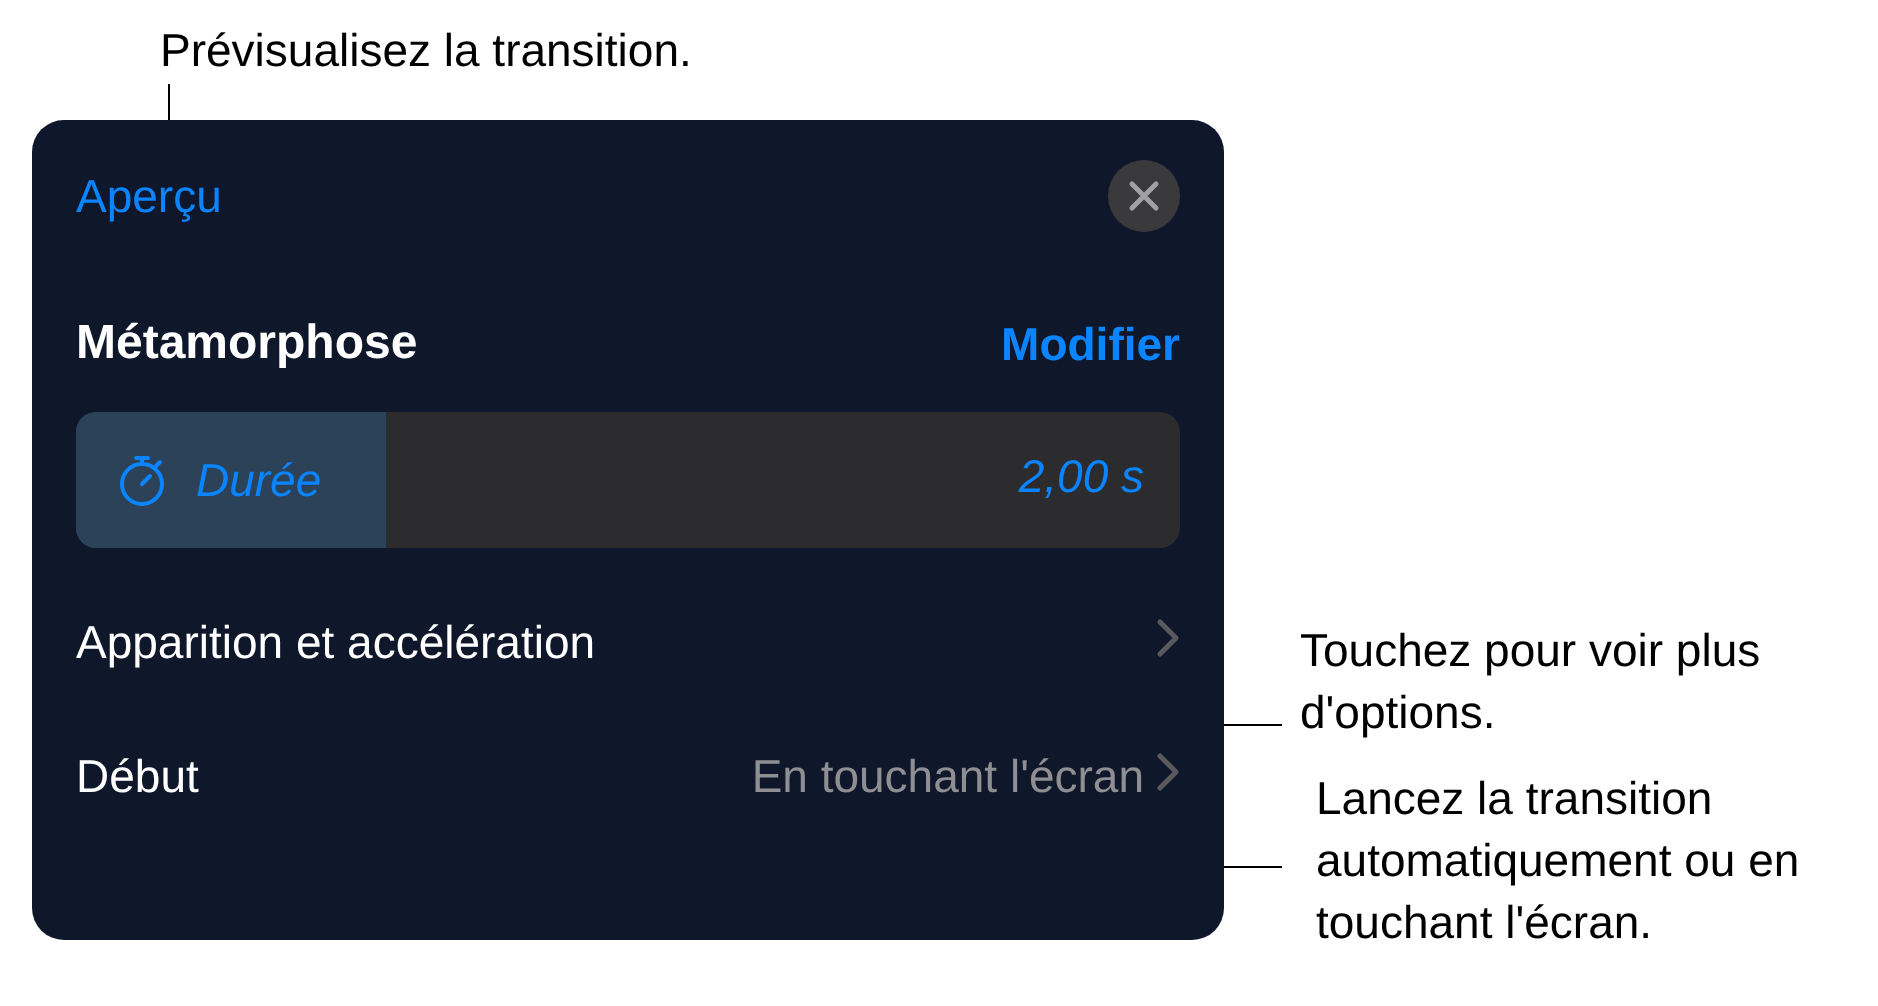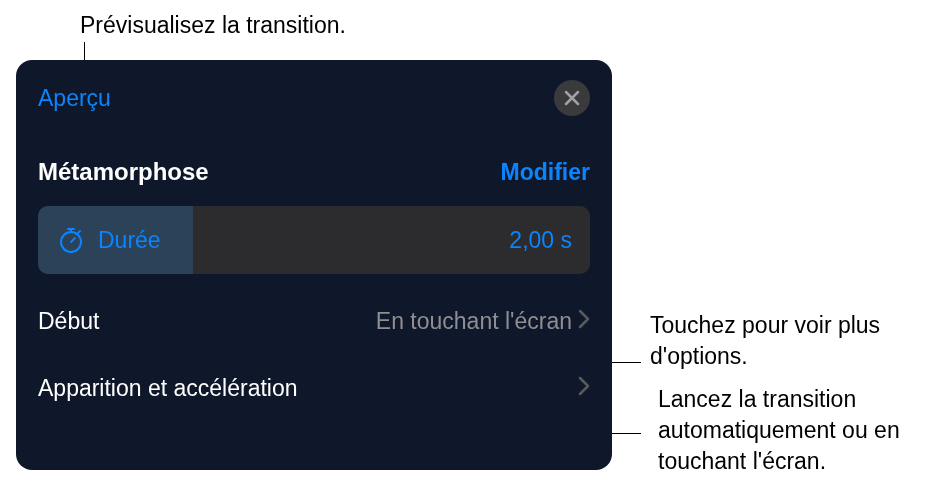--- a/index.html
+++ b/index.html
@@ -89,24 +89,24 @@
       left: 0;
       top: 0;
       bottom: 0;
       width: 28%;
       background: #2b4258;
     }
     .duration-content {
       position: relative;
       z-index: 1;
       display: flex;
-      align-items: center;
       width: 100%;
       padding: 0 18px;
       justify-content: space-between;
+      font-style: italic;
     }
     .duration-left {
       display: flex;
       align-items: center;
       gap: 12px;
     }
     .duration-label {
       color: #0a84ff;
       font-size: 23px;
       font-weight: 400;
@@ -226,33 +226,33 @@
           <line x1="22" y1="8" x2="24" y2="6" stroke="#0a84ff" stroke-width="2" stroke-linecap="round"></line>
           <line x1="15" y1="17" x2="19" y2="13" stroke="#0a84ff" stroke-width="2" stroke-linecap="round"></line>
         </svg>
         <span class="duration-label">Durée</span>
       </div>
       <span class="duration-value">2,00 s</span>
     </div>
   </div>
 
   <div class="list-row">
+    <span class="list-label">Apparition et accélération</span>
+    <span class="chevron">
+      <svg width="12" height="20" viewBox="0 0 12 20">
+        <path d="M2 2 L10 10 L2 18" fill="none" stroke="#5a5a5e" stroke-width="2.5" stroke-linecap="round" stroke-linejoin="round"></path>
+      </svg>
+    </span>
+  </div>
+
+  <div class="list-row">
     <span class="list-label">Début</span>
     <span class="list-value">
       <span>En touchant l'écran</span>
       <span class="chevron">
         <svg width="12" height="20" viewBox="0 0 12 20">
           <path d="M2 2 L10 10 L2 18" fill="none" stroke="#5a5a5e" stroke-width="2.5" stroke-linecap="round" stroke-linejoin="round"></path>
         </svg>
       </span>
     </span>
   </div>
 
-  <div class="list-row">
-    <span class="list-label">Apparition et accélération</span>
-    <span class="chevron">
-      <svg width="12" height="20" viewBox="0 0 12 20">
-        <path d="M2 2 L10 10 L2 18" fill="none" stroke="#5a5a5e" stroke-width="2.5" stroke-linecap="round" stroke-linejoin="round"></path>
-      </svg>
-    </span>
-  </div>
-
 </div>
 
 </body></html>

